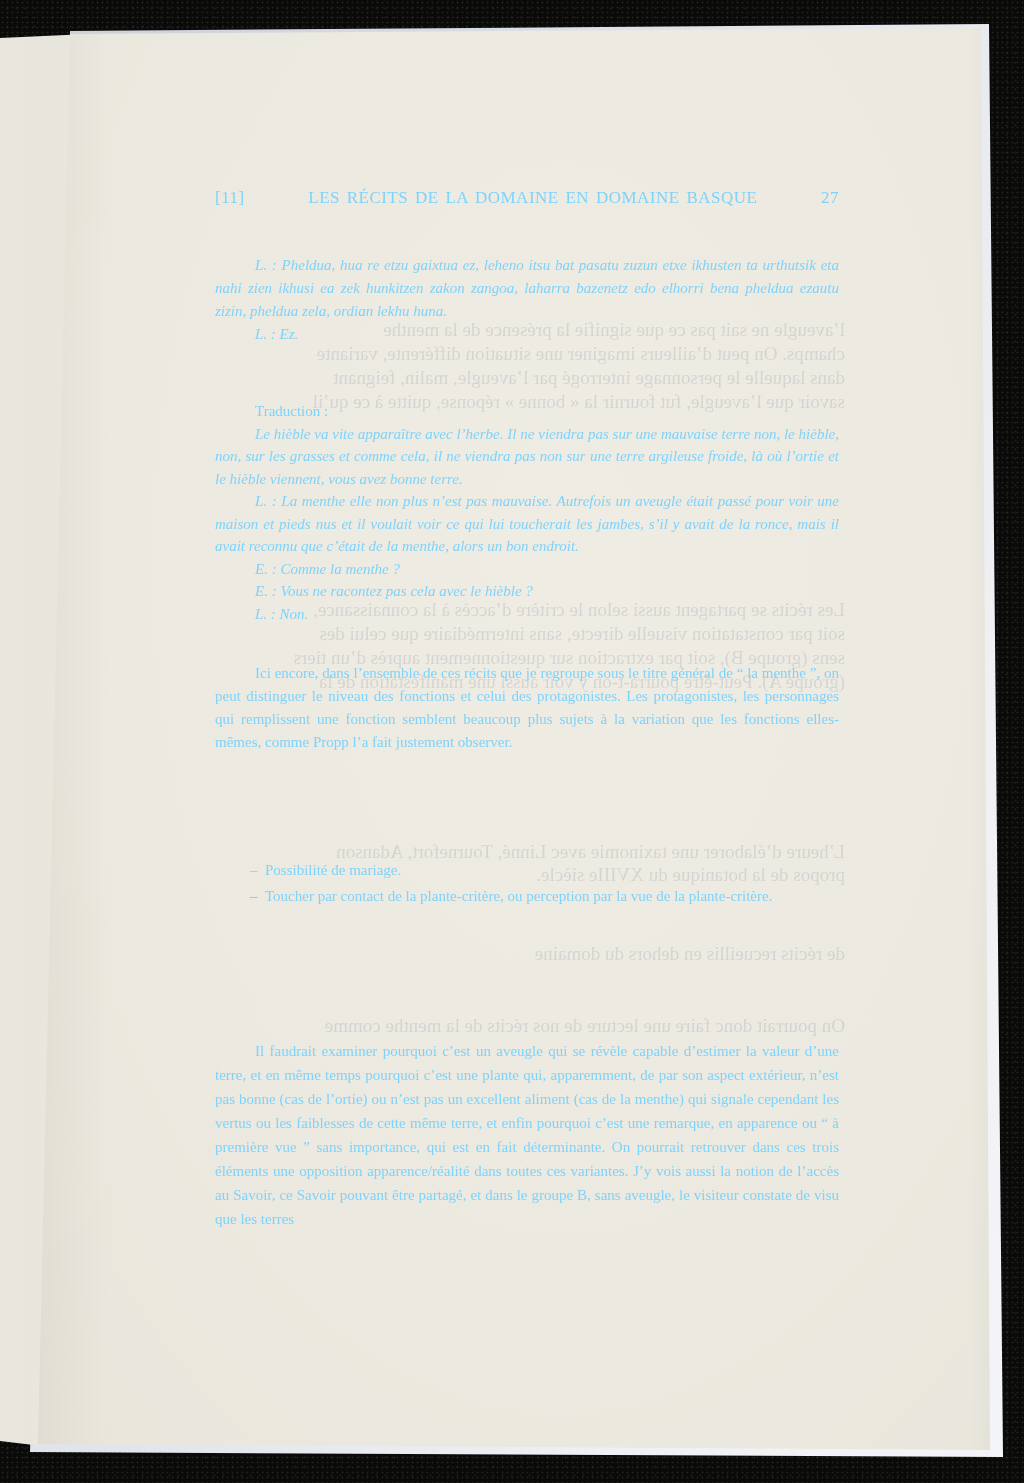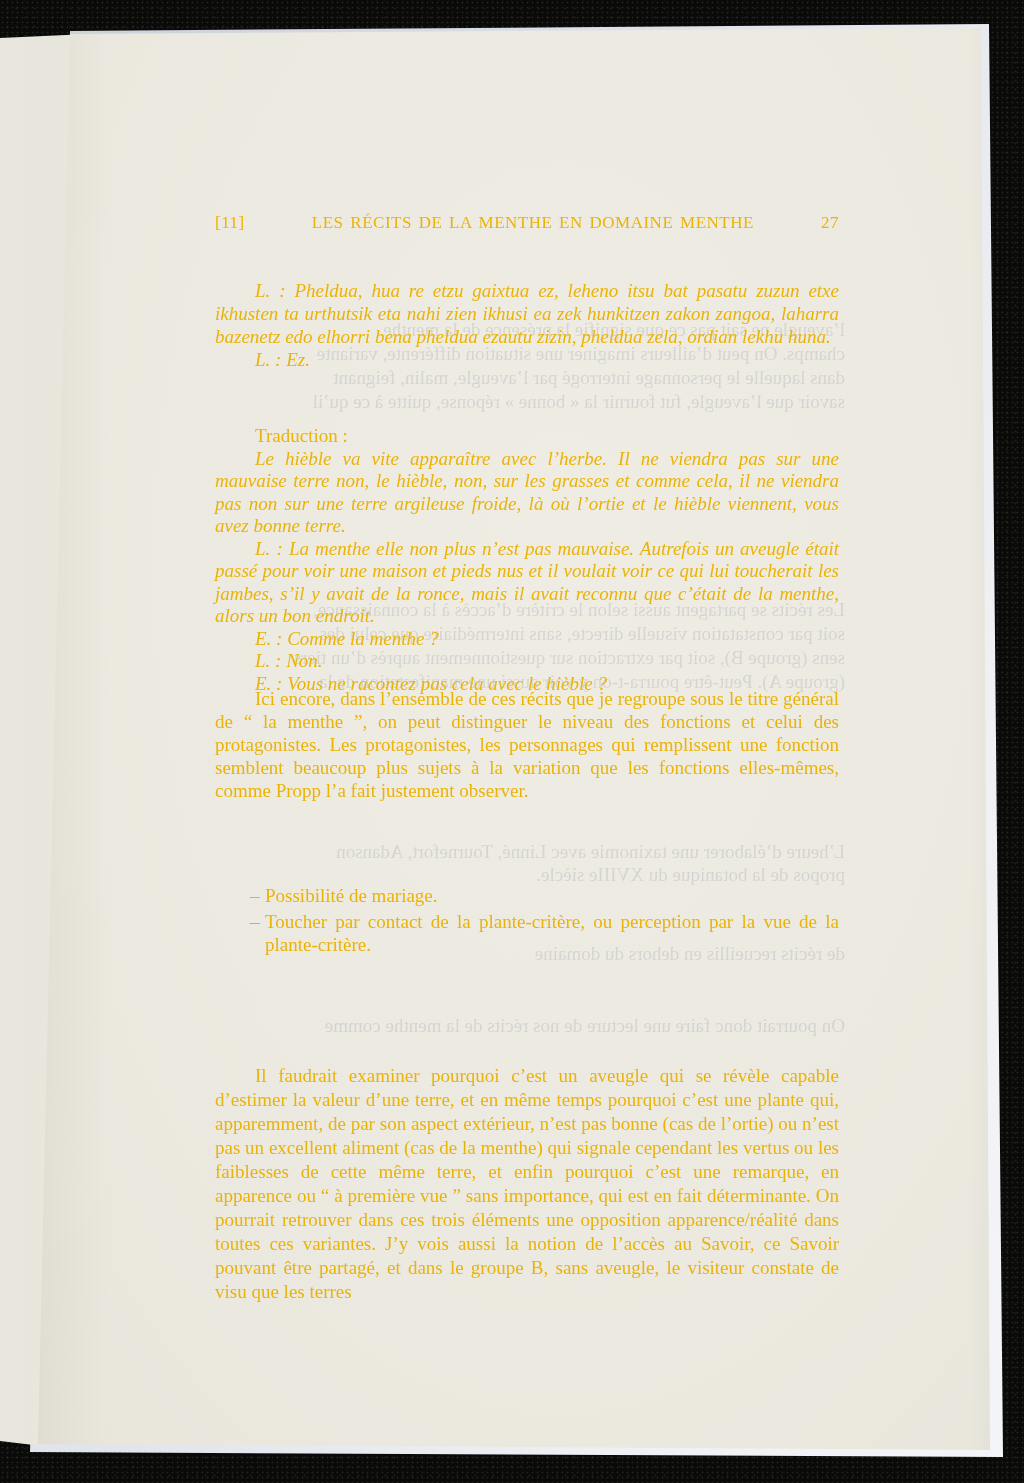--- a/index.html
+++ b/index.html
@@ -32,27 +32,27 @@
   
   .main-page{
     position:absolute;inset:0;
     clip-path:polygon(70px 34px, 981px 28px, 990px 1450px, 38px 1444px);
     background:
       linear-gradient(to right, rgba(100,95,80,.40) 0px, rgba(125,120,105,.20) 14px, rgba(150,145,128,.10) 42px, rgba(150,145,128,0) 110px),
       linear-gradient(to left, rgba(125,125,128,.12) 0px, rgba(125,125,128,0) 55px),
       linear-gradient(to bottom, rgba(255,253,244,.5) 0px, rgba(255,253,244,0) 6px),
       radial-gradient(ellipse at 55% 38%, #efece3 0%, #ece9e0 55%, #e8e5db 100%);
   }
-  .content{position:absolute;inset:0;color:#eab308;margin-top:25px;}
+  .content{position:absolute;inset:0;color:#7dd3fc;}
   .col{position:absolute;left:215px;width:624px;}
   .hdr{top:188px;font-size:17px;letter-spacing:.5px;display:flex;align-items:baseline;}
   .hdr .ref{flex:0 0 auto;}
   .hdr .ttl{flex:1 1 auto;text-align:center;word-spacing:2px;}
   .hdr .pg{flex:0 0 auto;}
-  p{margin:0;font-size:19px;text-align:justify;}
+  p{margin:0;font-size:15px;text-align:justify;}
   .lh23 p{line-height:23px;}
   .lh225 p{line-height:22.5px;}
   .lh24 p{line-height:24px;}
   .ind{text-indent:40px;}
   .it{font-style:italic;}
   .b1{top:254px;}
   .b2{top:400px;font-family:Liberation Serif, serif;}
   .b3{top:662px;}
   .b4{top:812px;}
   .blist{top:859px;}
@@ -87,36 +87,36 @@
   <div class="ghost-line" style="top:840px">L’heure d’élaborer une taxinomie avec Linné, Tournefort, Adanson</div>
   <div class="ghost-line" style="top:863px">propos de la botanique du XVIIIe siècle.</div>
   <div class="ghost-line" style="top:942px">de récits recueillis en dehors du domaine</div>
   <div class="ghost-line" style="top:1014px">On pourrait donc faire une lecture de nos récits de la menthe comme</div>
 </div>
 
 <div class="content">
 
   <div class="col hdr">
     <span class="ref">[11]</span>
-    <span class="ttl">LES RÉCITS DE LA MENTHE EN DOMAINE MENTHE</span>
+    <span class="ttl">LES RÉCITS DE LA DOMAINE EN DOMAINE BASQUE</span>
     <span class="pg">27</span>
   </div>
 
   <div class="col b1 lh23">
     <p class="ind it">L. : Pheldua, hua re etzu gaixtua ez, leheno itsu bat pasatu zuzun etxe ikhusten ta urthutsik eta nahi zien ikhusi ea zek hunkitzen zakon zangoa, laharra bazenetz edo elhorri bena pheldua ezautu zizin, pheldua zela, ordian lekhu huna.</p>
     <p class="ind it">L. : Ez.</p>
   </div>
 
   <div class="col b2 lh225">
     <p class="ind">Traduction :</p>
     <p class="ind it">Le hièble va vite apparaître avec l’herbe. Il ne viendra pas sur une mauvaise terre non, le hièble, non, sur les grasses et comme cela, il ne viendra pas non sur une terre argileuse froide, là où l’ortie et le hièble viennent, vous avez bonne terre.</p>
     <p class="ind it">L. : La menthe elle non plus n’est pas mauvaise. Autrefois un aveugle était passé pour voir une maison et pieds nus et il voulait voir ce qui lui toucherait les jambes, s’il y avait de la ronce, mais il avait reconnu que c’était de la menthe, alors un bon endroit.</p>
     <p class="ind it">E. : Comme la menthe ?</p>
+    <p class="ind it">E. : Vous ne racontez pas cela avec le hièble ?</p>
     <p class="ind it">L. : Non.</p>
-    <p class="ind it">E. : Vous ne racontez pas cela avec le hièble ?</p>
   </div>
 
   <div class="col b3 lh23">
     <p class="ind">Ici encore, dans l’ensemble de ces récits que je regroupe sous le titre général de “ la menthe ”, on peut distinguer le niveau des fonctions et celui des protagonistes. Les protagonistes, les personnages qui remplissent une fonction semblent beaucoup plus sujets à la variation que les fonctions elles-mêmes, comme Propp l’a fait justement observer.</p>
   </div>
 
 
   <div class="col blist lh23">
     <p class="li"><span class="dash">–</span><span>Possibilité de mariage.</span></p>
     <p class="li"><span class="dash">–</span></p>

